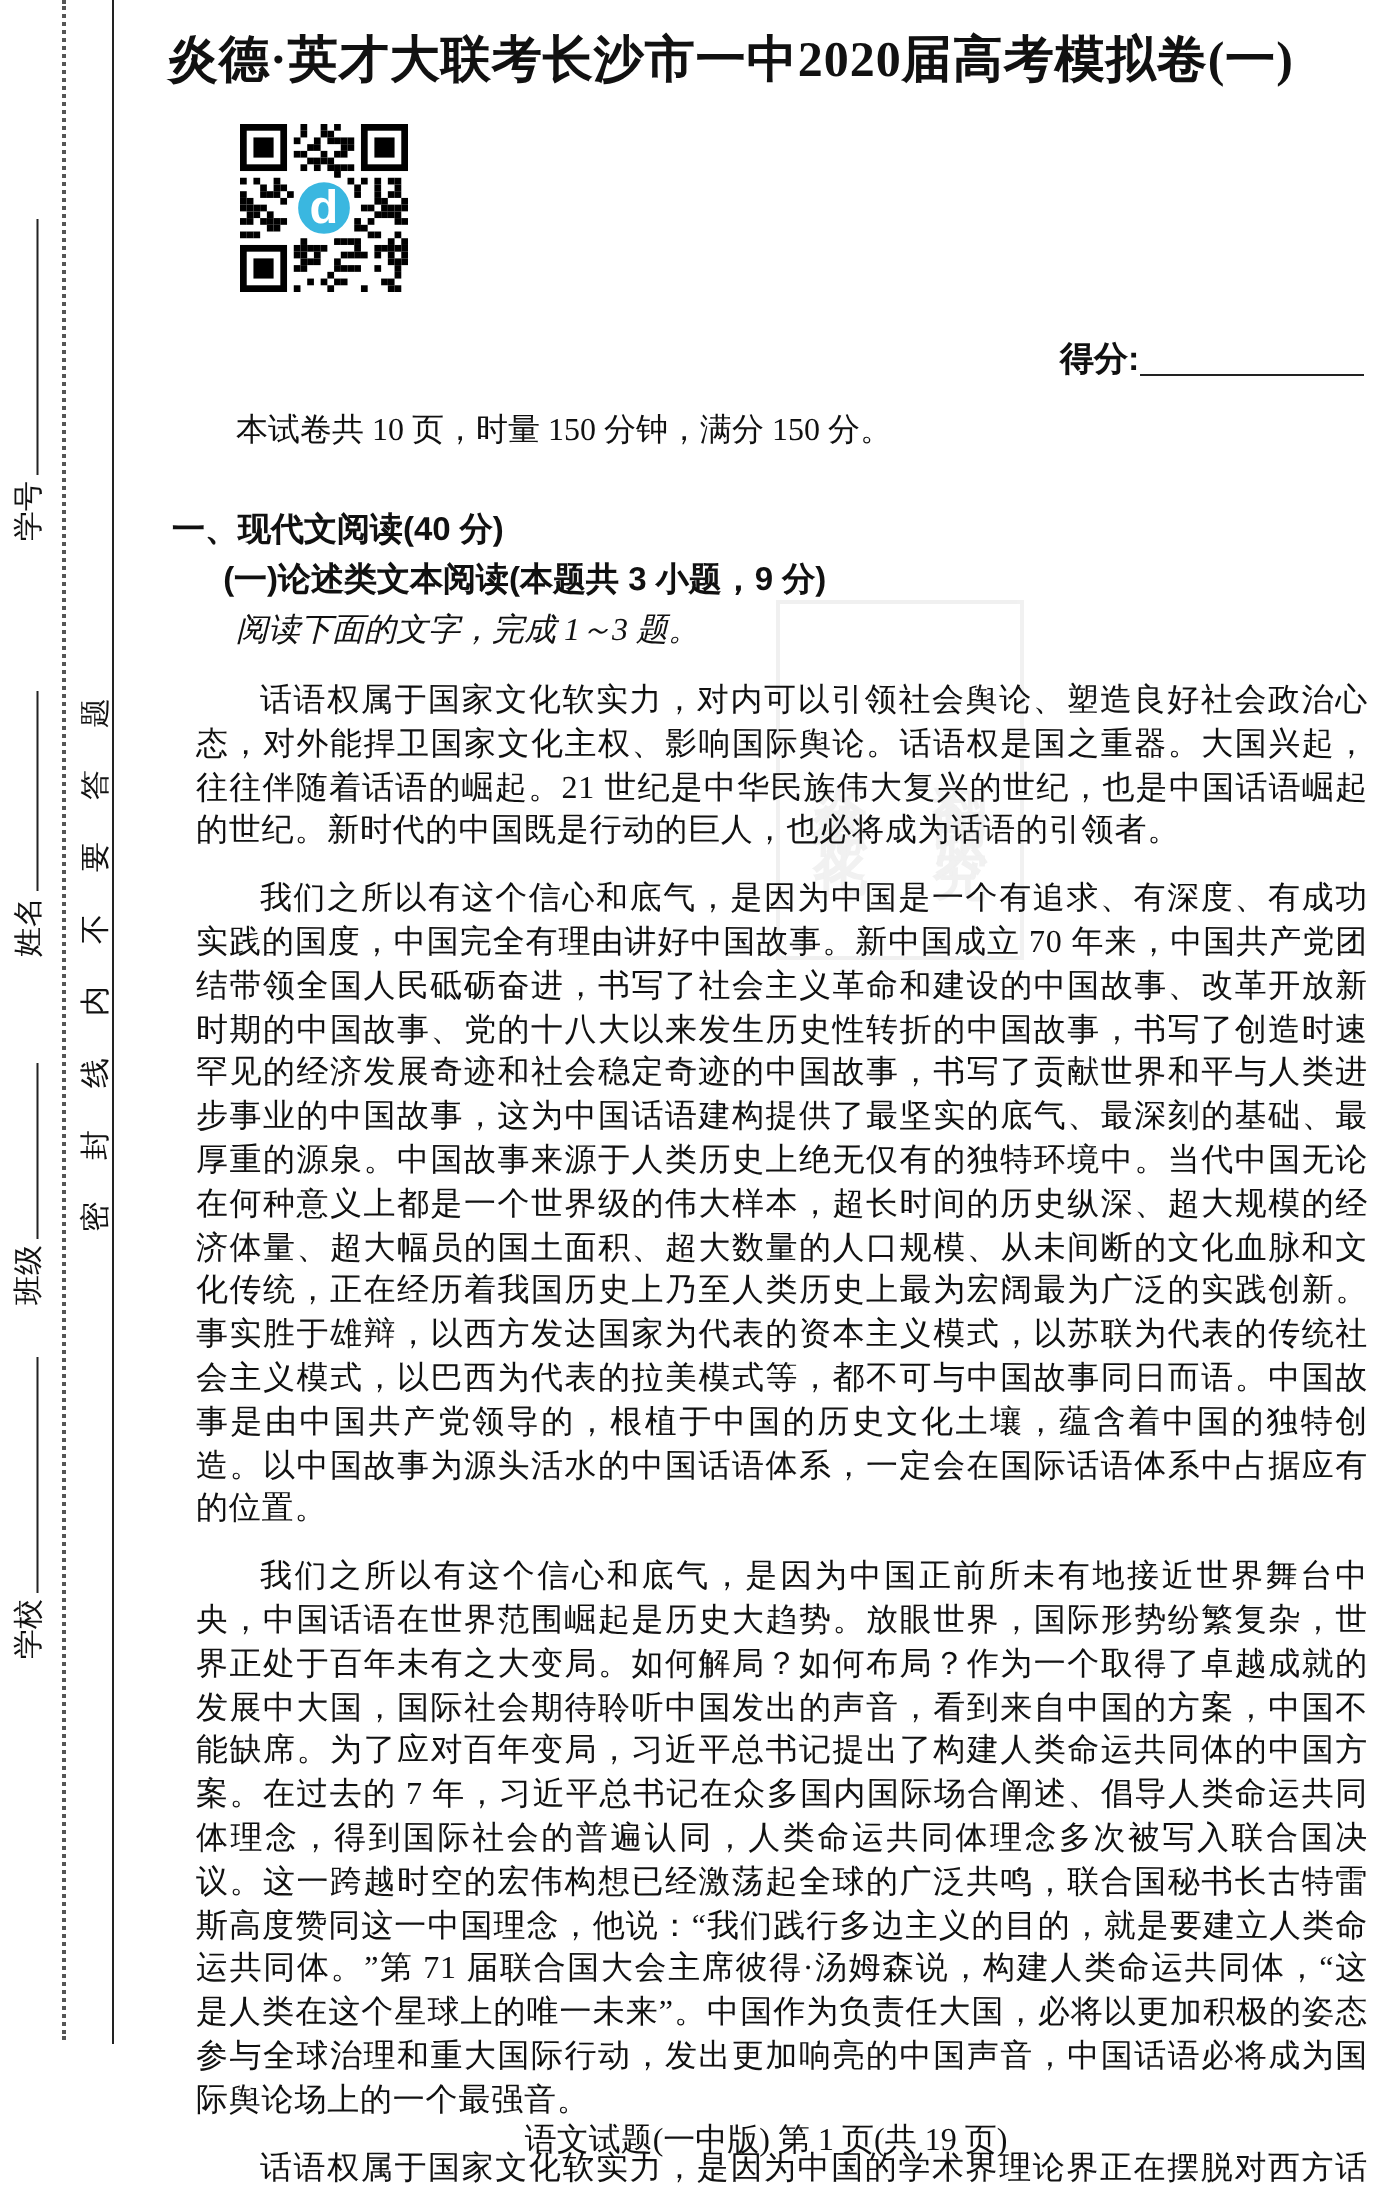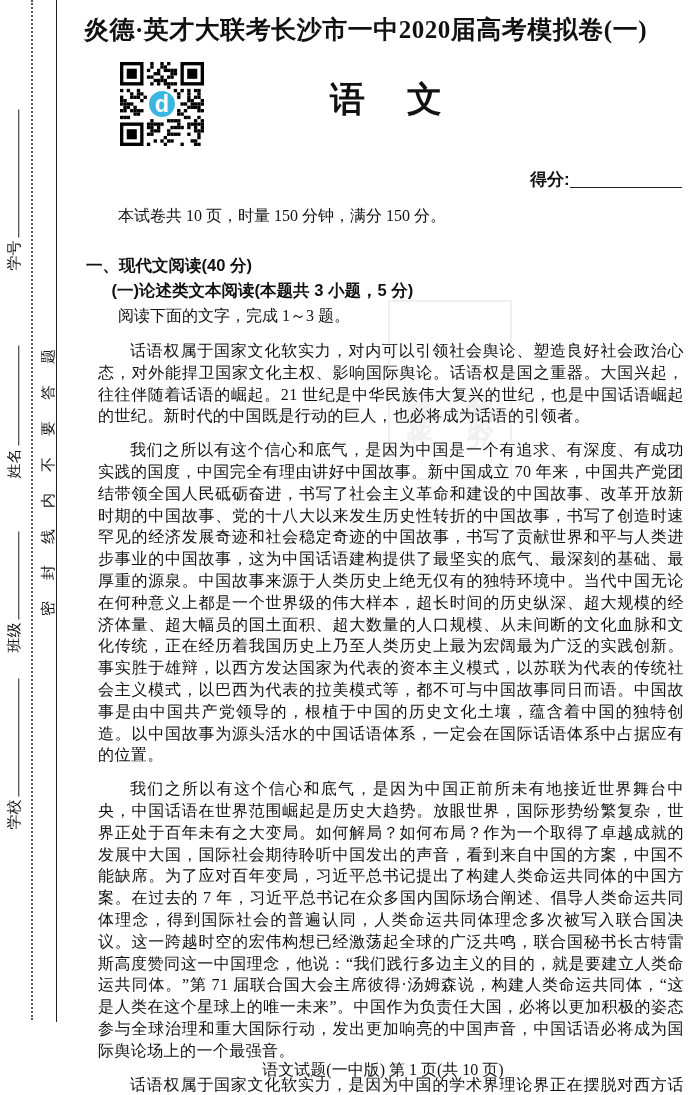--- a/index.html
+++ b/index.html
@@ -26,21 +26,21 @@
          font-family:"Liberation Sans","DejaVu Sans",sans-serif;}
   .score .uline{display:inline-block;width:112px;border-bottom:1.5px solid #222;height:1em;vertical-align:-3px;}
 
   
   .main{position:absolute;left:86px;top:205px;width:610px;}
   .info{margin:0;font-size:16px;line-height:22px;text-indent:2em;}
   .h2{margin:26px 0 0 0;font-size:16.5px;line-height:25px;font-weight:bold;
       font-family:"Liberation Sans","DejaVu Sans",sans-serif;}
   .h3{margin:0;font-size:16.5px;line-height:25px;font-weight:bold;text-indent:1.55em;
       font-family:"Liberation Sans","DejaVu Sans",sans-serif;}
-  .instr{margin:0;font-size:16px;line-height:25px;text-indent:2em;}
+  .instr{margin:0;font-size:16px;line-height:25px;text-indent:2em;font-style:italic;}
   .para{margin:12px;font-size:16px;line-height:21.8px;text-indent:2em;text-align:justify;
         letter-spacing:0.4px;}
 
   
   .watermark{position:absolute;left:388px;top:300px;width:120px;height:176px;opacity:0.055;
              border:2px solid #000;display:flex;justify-content:space-around;align-items:center;
              pointer-events:none;}
   .watermark span{writing-mode:vertical-rl;font-size:27px;letter-spacing:10px;font-weight:bold;}
 
   .footer{position:absolute;left:78px;top:1060px;width:610px;text-align:center;font-size:16px;}
@@ -241,37 +241,36 @@
           <rect x="13" y="24" width="1" height="1"></rect>
           <rect x="18" y="24" width="1" height="1"></rect>
           <rect x="22" y="24" width="1" height="1"></rect>
           <rect x="23" y="24" width="1" height="1"></rect>
         </g>
       <circle cx="12.5" cy="12.5" r="4.3" fill="#3ab7e0" stroke="#ffffff" stroke-width="0.9"></circle>
       <text x="12.5" y="14.8" text-anchor="middle" font-size="7" font-weight="bold" font-family="Liberation Sans, DejaVu Sans, sans-serif" fill="#ffffff">d</text>
     </svg>
   </div>
 
-  <div class="subject">语文</div>
 
   <div class="score">
     <span>得分:</span><span class="uline"></span>
   </div>
 
   <div class="watermark">
     <span>炎德文化</span>
     <span>翻印必究</span>
   </div>
 
   <div class="main">
     <p class="info">本试卷共 10 页，时量 150 分钟，满分 150 分。</p>
     <p class="h2">一、现代文阅读(40 分)</p>
-    <p class="h3">(一)论述类文本阅读(本题共 3 小题，5 分)</p>
+    <p class="h3">(一)论述类文本阅读(本题共 3 小题，9 分)</p>
     <p class="instr">阅读下面的文字，完成 1～3 题。</p>
     <p class="para">话语权属于国家文化软实力，对内可以引领社会舆论、塑造良好社会政治心态，对外能捍卫国家文化主权、影响国际舆论。话语权是国之重器。大国兴起，往往伴随着话语的崛起。21 世纪是中华民族伟大复兴的世纪，也是中国话语崛起的世纪。新时代的中国既是行动的巨人，也必将成为话语的引领者。</p>
     <p class="para">我们之所以有这个信心和底气，是因为中国是一个有追求、有深度、有成功实践的国度，中国完全有理由讲好中国故事。新中国成立 70 年来，中国共产党团结带领全国人民砥砺奋进，书写了社会主义革命和建设的中国故事、改革开放新时期的中国故事、党的十八大以来发生历史性转折的中国故事，书写了创造时速罕见的经济发展奇迹和社会稳定奇迹的中国故事，书写了贡献世界和平与人类进步事业的中国故事，这为中国话语建构提供了最坚实的底气、最深刻的基础、最厚重的源泉。中国故事来源于人类历史上绝无仅有的独特环境中。当代中国无论在何种意义上都是一个世界级的伟大样本，超长时间的历史纵深、超大规模的经济体量、超大幅员的国土面积、超大数量的人口规模、从未间断的文化血脉和文化传统，正在经历着我国历史上乃至人类历史上最为宏阔最为广泛的实践创新。事实胜于雄辩，以西方发达国家为代表的资本主义模式，以苏联为代表的传统社会主义模式，以巴西为代表的拉美模式等，都不可与中国故事同日而语。中国故事是由中国共产党领导的，根植于中国的历史文化土壤，蕴含着中国的独特创造。以中国故事为源头活水的中国话语体系，一定会在国际话语体系中占据应有的位置。</p>
     <p class="para">我们之所以有这个信心和底气，是因为中国正前所未有地接近世界舞台中央，中国话语在世界范围崛起是历史大趋势。放眼世界，国际形势纷繁复杂，世界正处于百年未有之大变局。如何解局？如何布局？作为一个取得了卓越成就的发展中大国，国际社会期待聆听中国发出的声音，看到来自中国的方案，中国不能缺席。为了应对百年变局，习近平总书记提出了构建人类命运共同体的中国方案。在过去的 7 年，习近平总书记在众多国内国际场合阐述、倡导人类命运共同体理念，得到国际社会的普遍认同，人类命运共同体理念多次被写入联合国决议。这一跨越时空的宏伟构想已经激荡起全球的广泛共鸣，联合国秘书长古特雷斯高度赞同这一中国理念，他说：“我们践行多边主义的目的，就是要建立人类命运共同体。”第 71 届联合国大会主席彼得·汤姆森说，构建人类命运共同体，“这是人类在这个星球上的唯一未来”。中国作为负责任大国，必将以更加积极的姿态参与全球治理和重大国际行动，发出更加响亮的中国声音，中国话语必将成为国际舆论场上的一个最强音。</p>
     <p class="para">话语权属于国家文化软实力，是因为中国的学术界理论界正在摆脱对西方话语的路径依赖，不断增强建构中国话语体系的集体自觉。我们必须清醒地认识到，试图通过西方理论的植入和西方话语的中介来讲述中国，最终呈现的不过是不着边际、不伦不</p>
   </div>
 
-  <div class="footer">语文试题(一中版) 第 1 页(共 10 页)</div>
+  <div class="footer">语文试题(一中版) 第 1 页(共 19 页)</div>
 
 </div>
 
 </body></html>

